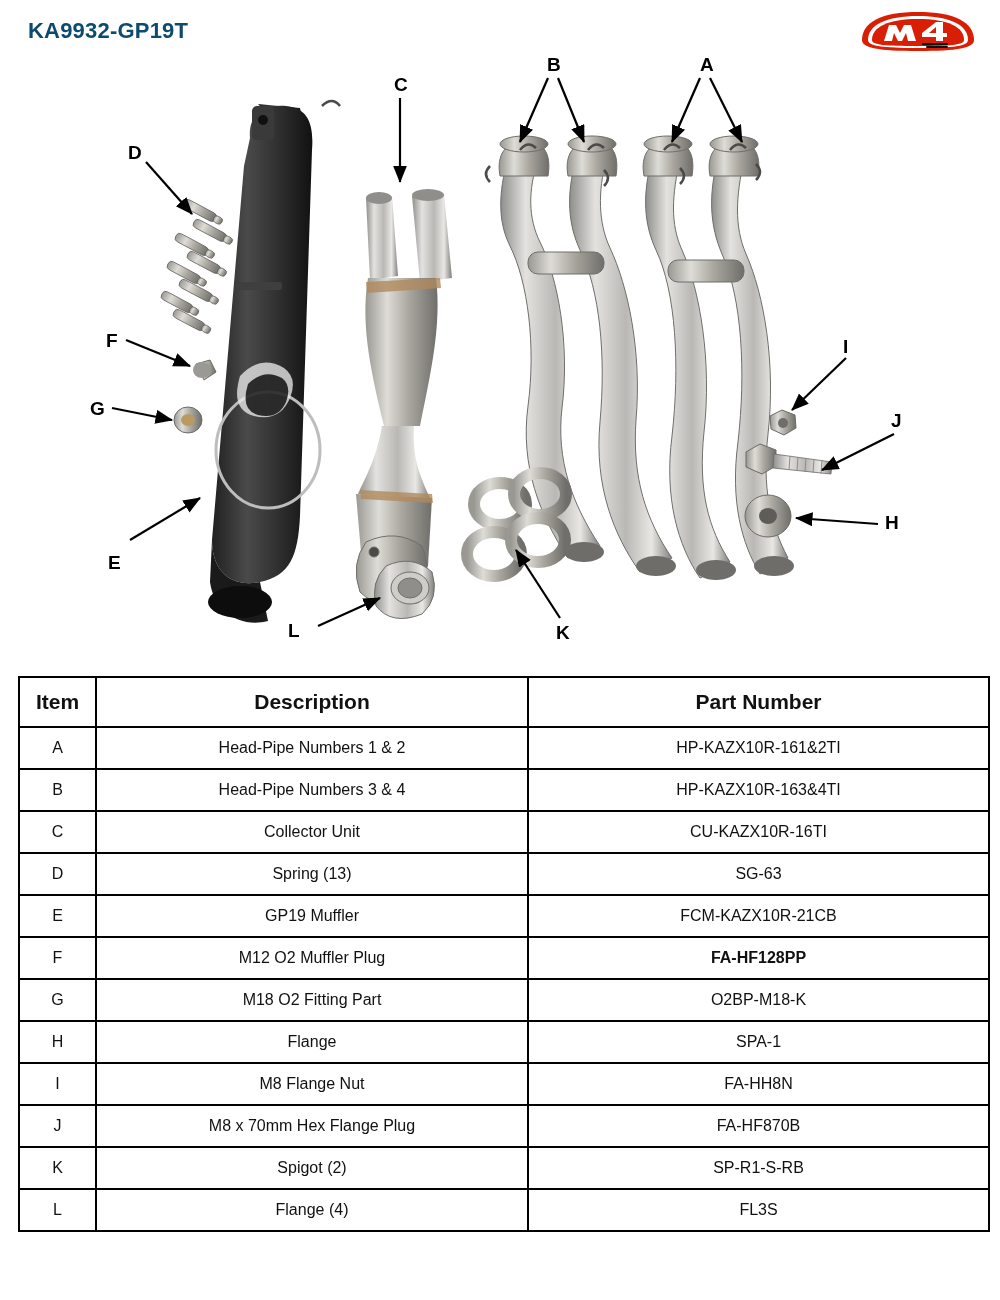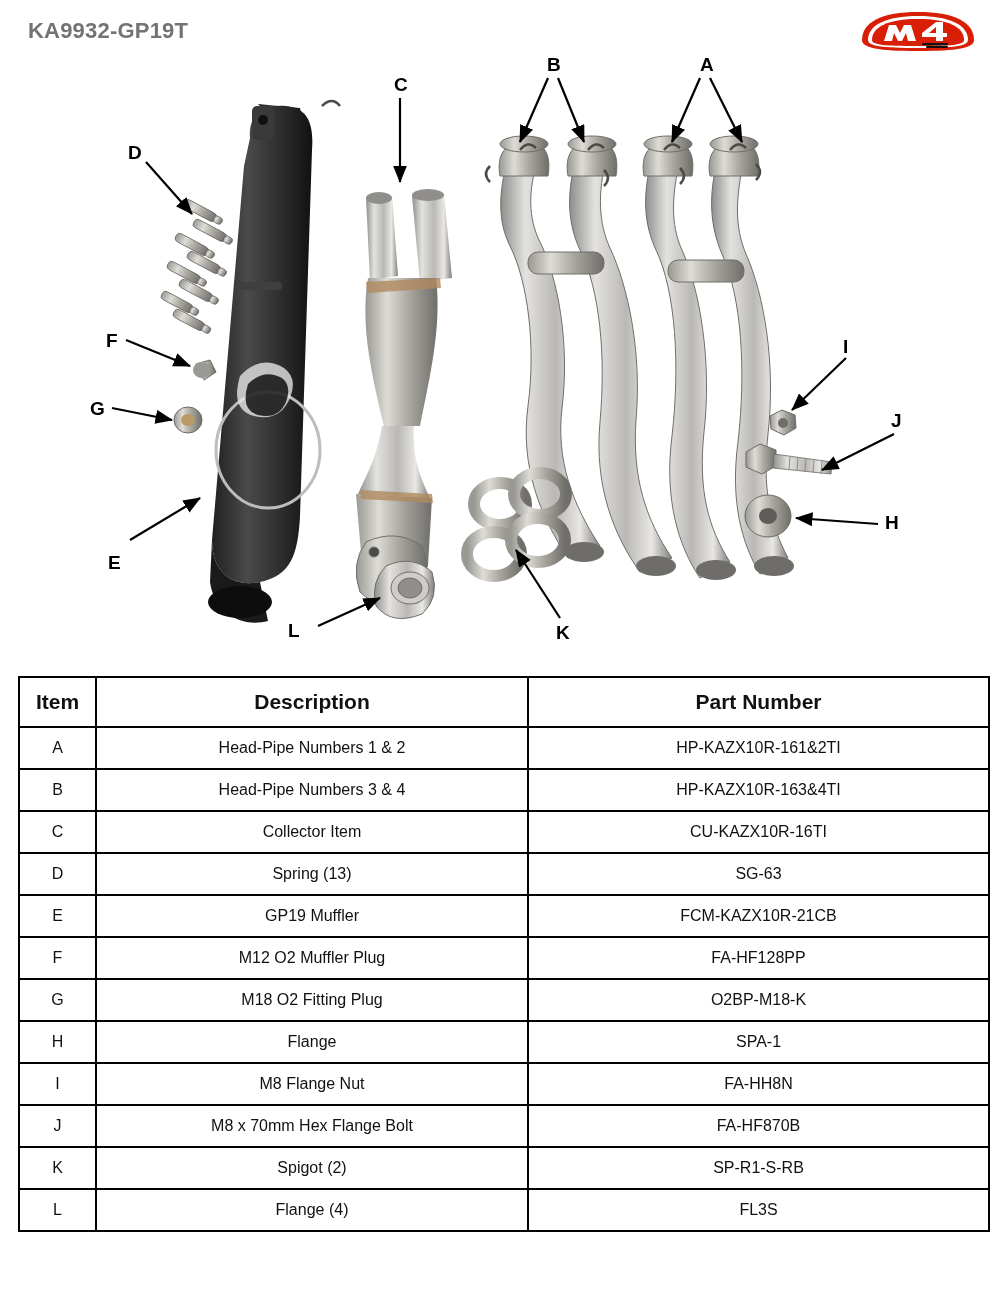--- a/index.html
+++ b/index.html
@@ -22,21 +22,21 @@
     top: 0; left: 0;
     width: 1000px;
     height: 58px;
   }
   .part-code {
     position: absolute;
     left: 28px;
     top: 18px;
     font-size: 22px;
     font-weight: bold;
-    color: #737373;
+    color: #0c4a6e;
     letter-spacing: 0.2px;
   }
   .logo {
     position: absolute;
     right: 22px;
     top: 10px;
     width: 120px;
     height: 42px;
   }
 
@@ -89,21 +89,21 @@
   .parts-table td {
     font-size: 16px;
     height: 36px;
     padding: 2px 0;
     font-weight: normal;
   }
   .col-item { width: 75px; }
   .col-desc { width: 430px; }
   .col-part { width: 459px; }
 
-  td.bold-part { font-weight: normal; }
+  td.bold-part { font-weight: bold; }
 </style>
 </head>
 <body>
 
 <div class="header">
   <div class="part-code">KA9932-GP19T</div>
   <div class="logo">
     <svg viewBox="0 0 120 42" width="120" height="42">
       <path d="M4 30 C4 12, 24 2, 60 2 C96 2, 116 12, 116 30 C116 38, 100 41, 60 41 C20 41, 4 38, 4 30 Z" fill="#d81e05"></path>
       <path d="M10 30 C10 15, 28 6, 60 6 C92 6, 110 15, 110 30 C110 36, 96 38, 60 38 C24 38, 10 36, 10 30 Z" fill="#ffffff"></path>
@@ -347,56 +347,56 @@
       <td>Head-Pipe Numbers 1 &amp; 2</td>
       <td>HP-KAZX10R-161&amp;2TI</td>
     </tr>
     <tr>
       <td>B</td>
       <td>Head-Pipe Numbers 3 &amp; 4</td>
       <td>HP-KAZX10R-163&amp;4TI</td>
     </tr>
     <tr>
       <td>C</td>
-      <td>Collector Item</td>
+      <td>Collector Unit</td>
       <td>CU-KAZX10R-16TI</td>
     </tr>
     <tr>
       <td>D</td>
       <td>Spring (13)</td>
       <td>SG-63</td>
     </tr>
     <tr>
       <td>E</td>
       <td>GP19 Muffler</td>
       <td>FCM-KAZX10R-21CB</td>
     </tr>
     <tr>
       <td>F</td>
       <td>M12 O2 Muffler Plug</td>
       <td class="bold-part">FA-HF128PP</td>
     </tr>
     <tr>
       <td>G</td>
-      <td>M18 O2 Fitting Plug</td>
+      <td>M18 O2 Fitting Part</td>
       <td>O2BP-M18-K</td>
     </tr>
     <tr>
       <td>H</td>
       <td>Flange</td>
       <td>SPA-1</td>
     </tr>
     <tr>
       <td>I</td>
       <td>M8 Flange Nut</td>
       <td>FA-HH8N</td>
     </tr>
     <tr>
       <td>J</td>
-      <td>M8 x 70mm Hex Flange Bolt</td>
+      <td>M8 x 70mm Hex Flange Plug</td>
       <td>FA-HF870B</td>
     </tr>
     <tr>
       <td>K</td>
       <td>Spigot (2)</td>
       <td>SP-R1-S-RB</td>
     </tr>
     <tr>
       <td>L</td>
       <td>Flange (4)</td>

